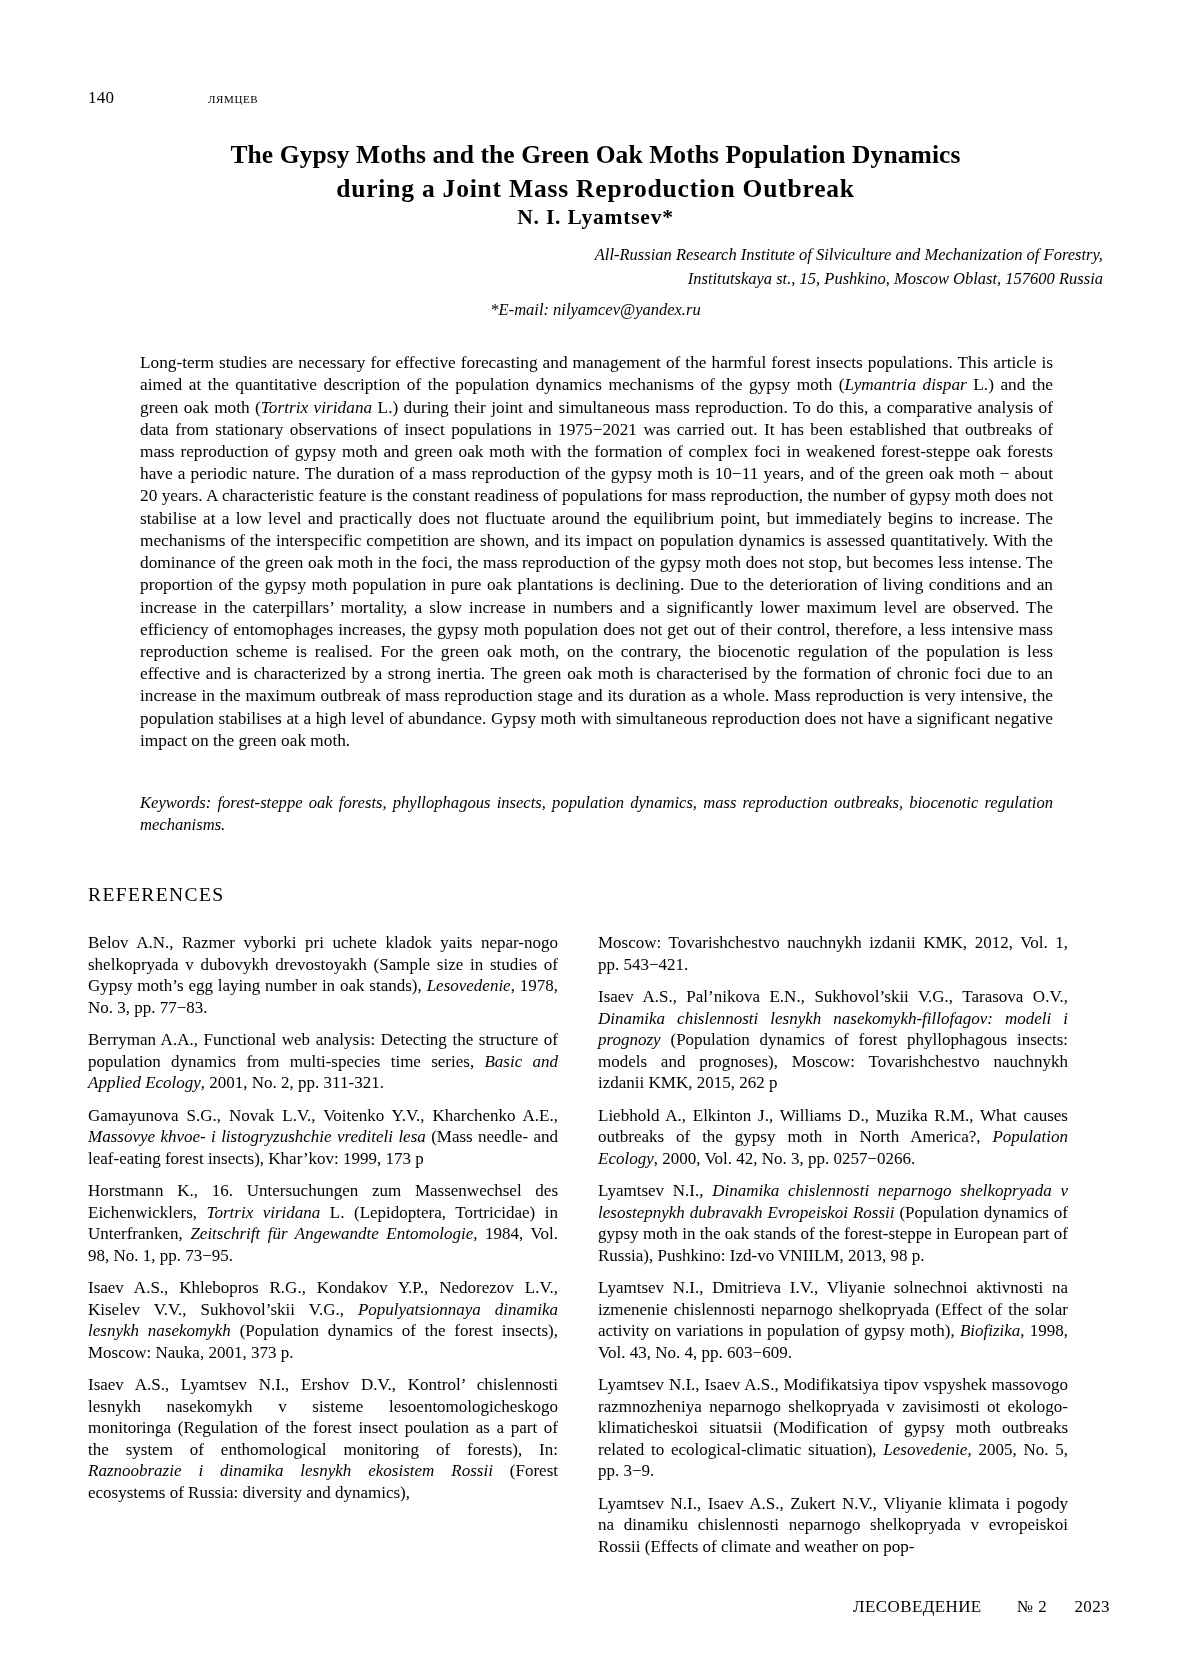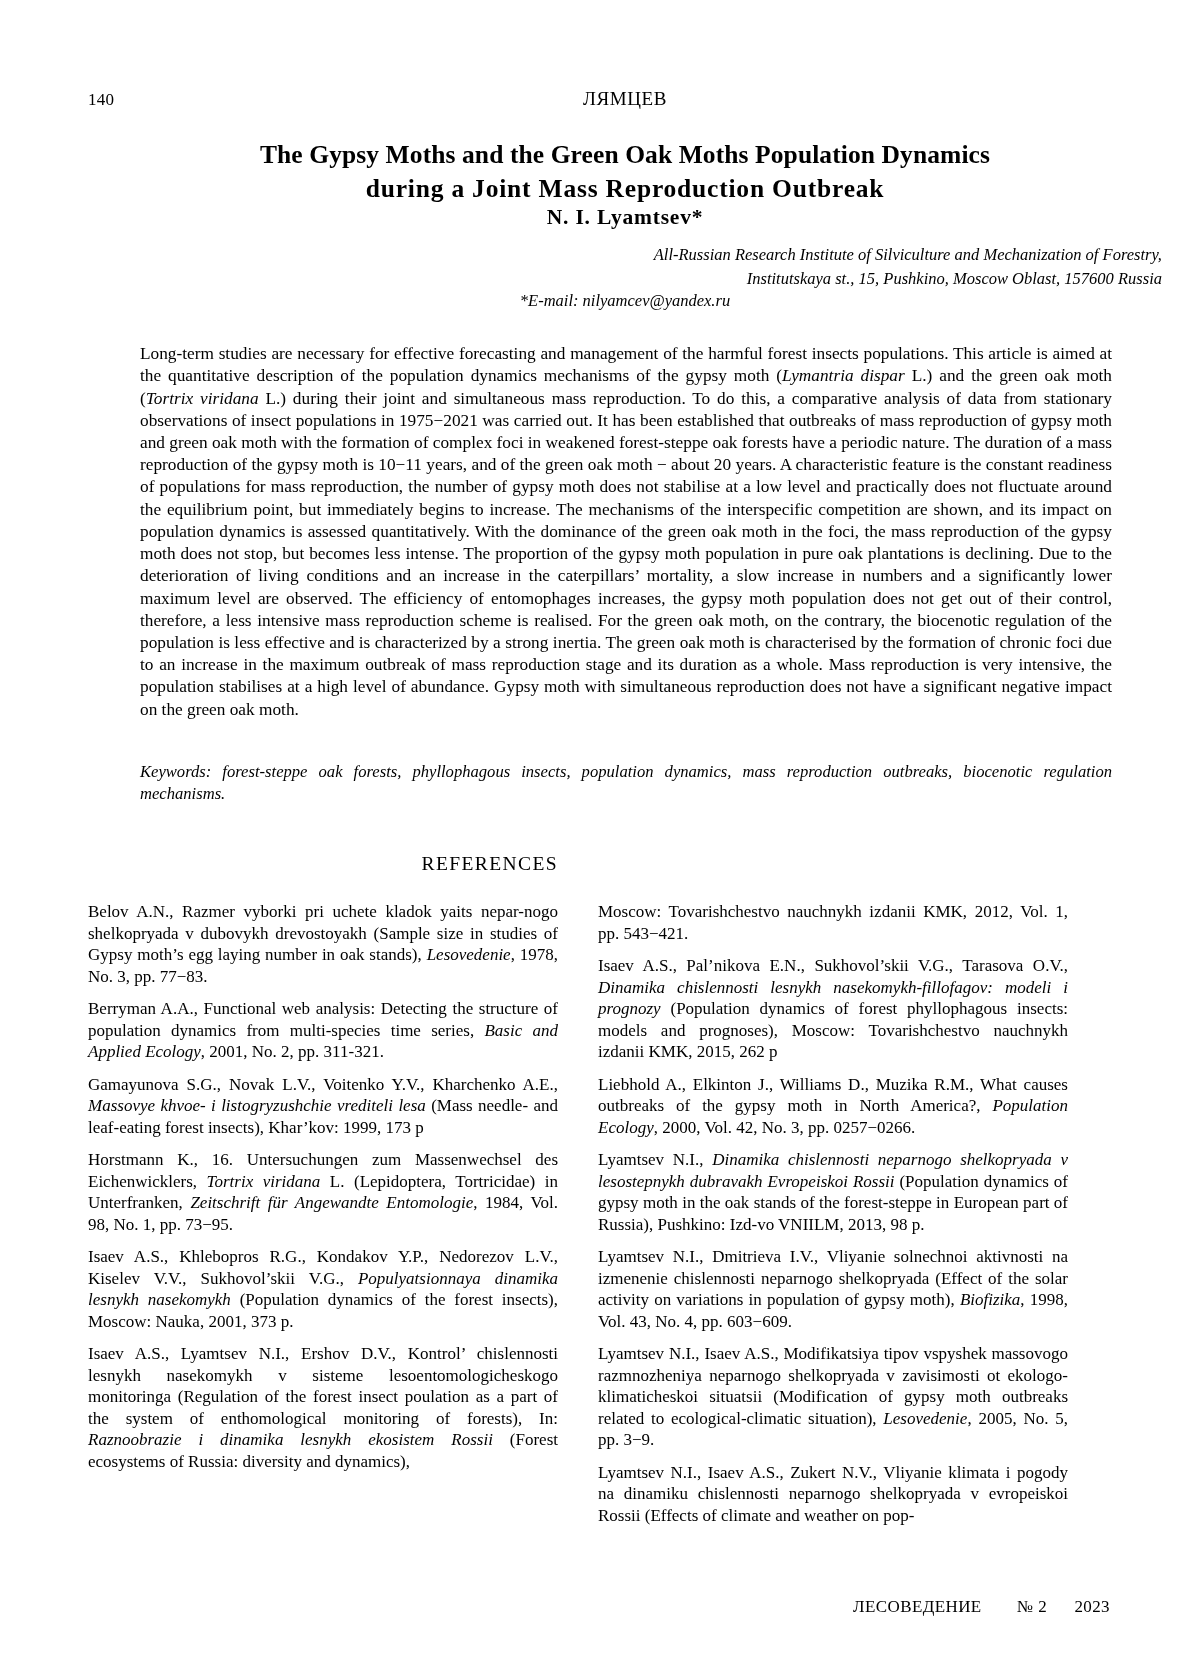--- a/index.html
+++ b/index.html
@@ -13,38 +13,37 @@
     font-family: "Liberation Serif", serif;
     color: #000000;
     position: relative;
   }
   .page {
     position: absolute;
     left: 0; top: 0;
     width: 1200px;
     height: 1669px;
     box-sizing: border-box;
-    padding: 88px 38px 40px 88px;
+    padding: 88px 97px 40px 88px;
   }
   .running-head {
     display: flex;
     align-items: baseline;
     font-size: 16.5px;
     letter-spacing: 0.3px;
     height: 22px;
   }
   .running-head .pageno {
     width: 120px;
     font-size: 17px;
   }
   .running-head .author-head {
     flex: 1;
-    text-align: center;
     padding-right: 120px;
-    font-size: 19px;
+    font-size: 11px;
     letter-spacing: 0.6px;
   }
   .title {
     margin-top: 28px;
     text-align: center;
     font-size: 25.5px;
     font-weight: bold;
     line-height: 1.32;
     letter-spacing: 0.1px;
   }
@@ -56,20 +55,21 @@
     letter-spacing: 0.8px;
   }
   .affil {
     margin-top: 13px;
     text-align: right;
     font-size: 16.5px;
     font-style: italic;
     line-height: 1.45;
   }
   .email {
+    margin-top: 9px;
     text-align: center;
     font-size: 16.5px;
     font-style: italic;
   }
   .abstract {
     margin: 32px 50px 0 52px;
     font-size: 17.3px;
     line-height: 1.285;
     text-align: justify;
     text-justify: inter-word;
@@ -77,21 +77,21 @@
   }
   .keywords {
     margin: 40px 50px 0 52px;
     font-size: 16.6px;
     font-style: italic;
     line-height: 1.33;
     text-align: justify;
   }
   .refs-heading {
     margin-top: 48px;
-    text-align: right;
+    text-align: left;
     font-size: 19.5px;
     letter-spacing: 1.4px;
     width: 470px;
   }
   .columns {
     margin-top: 26px;
     display: flex;
     gap: 40px;
   }
   .col {

